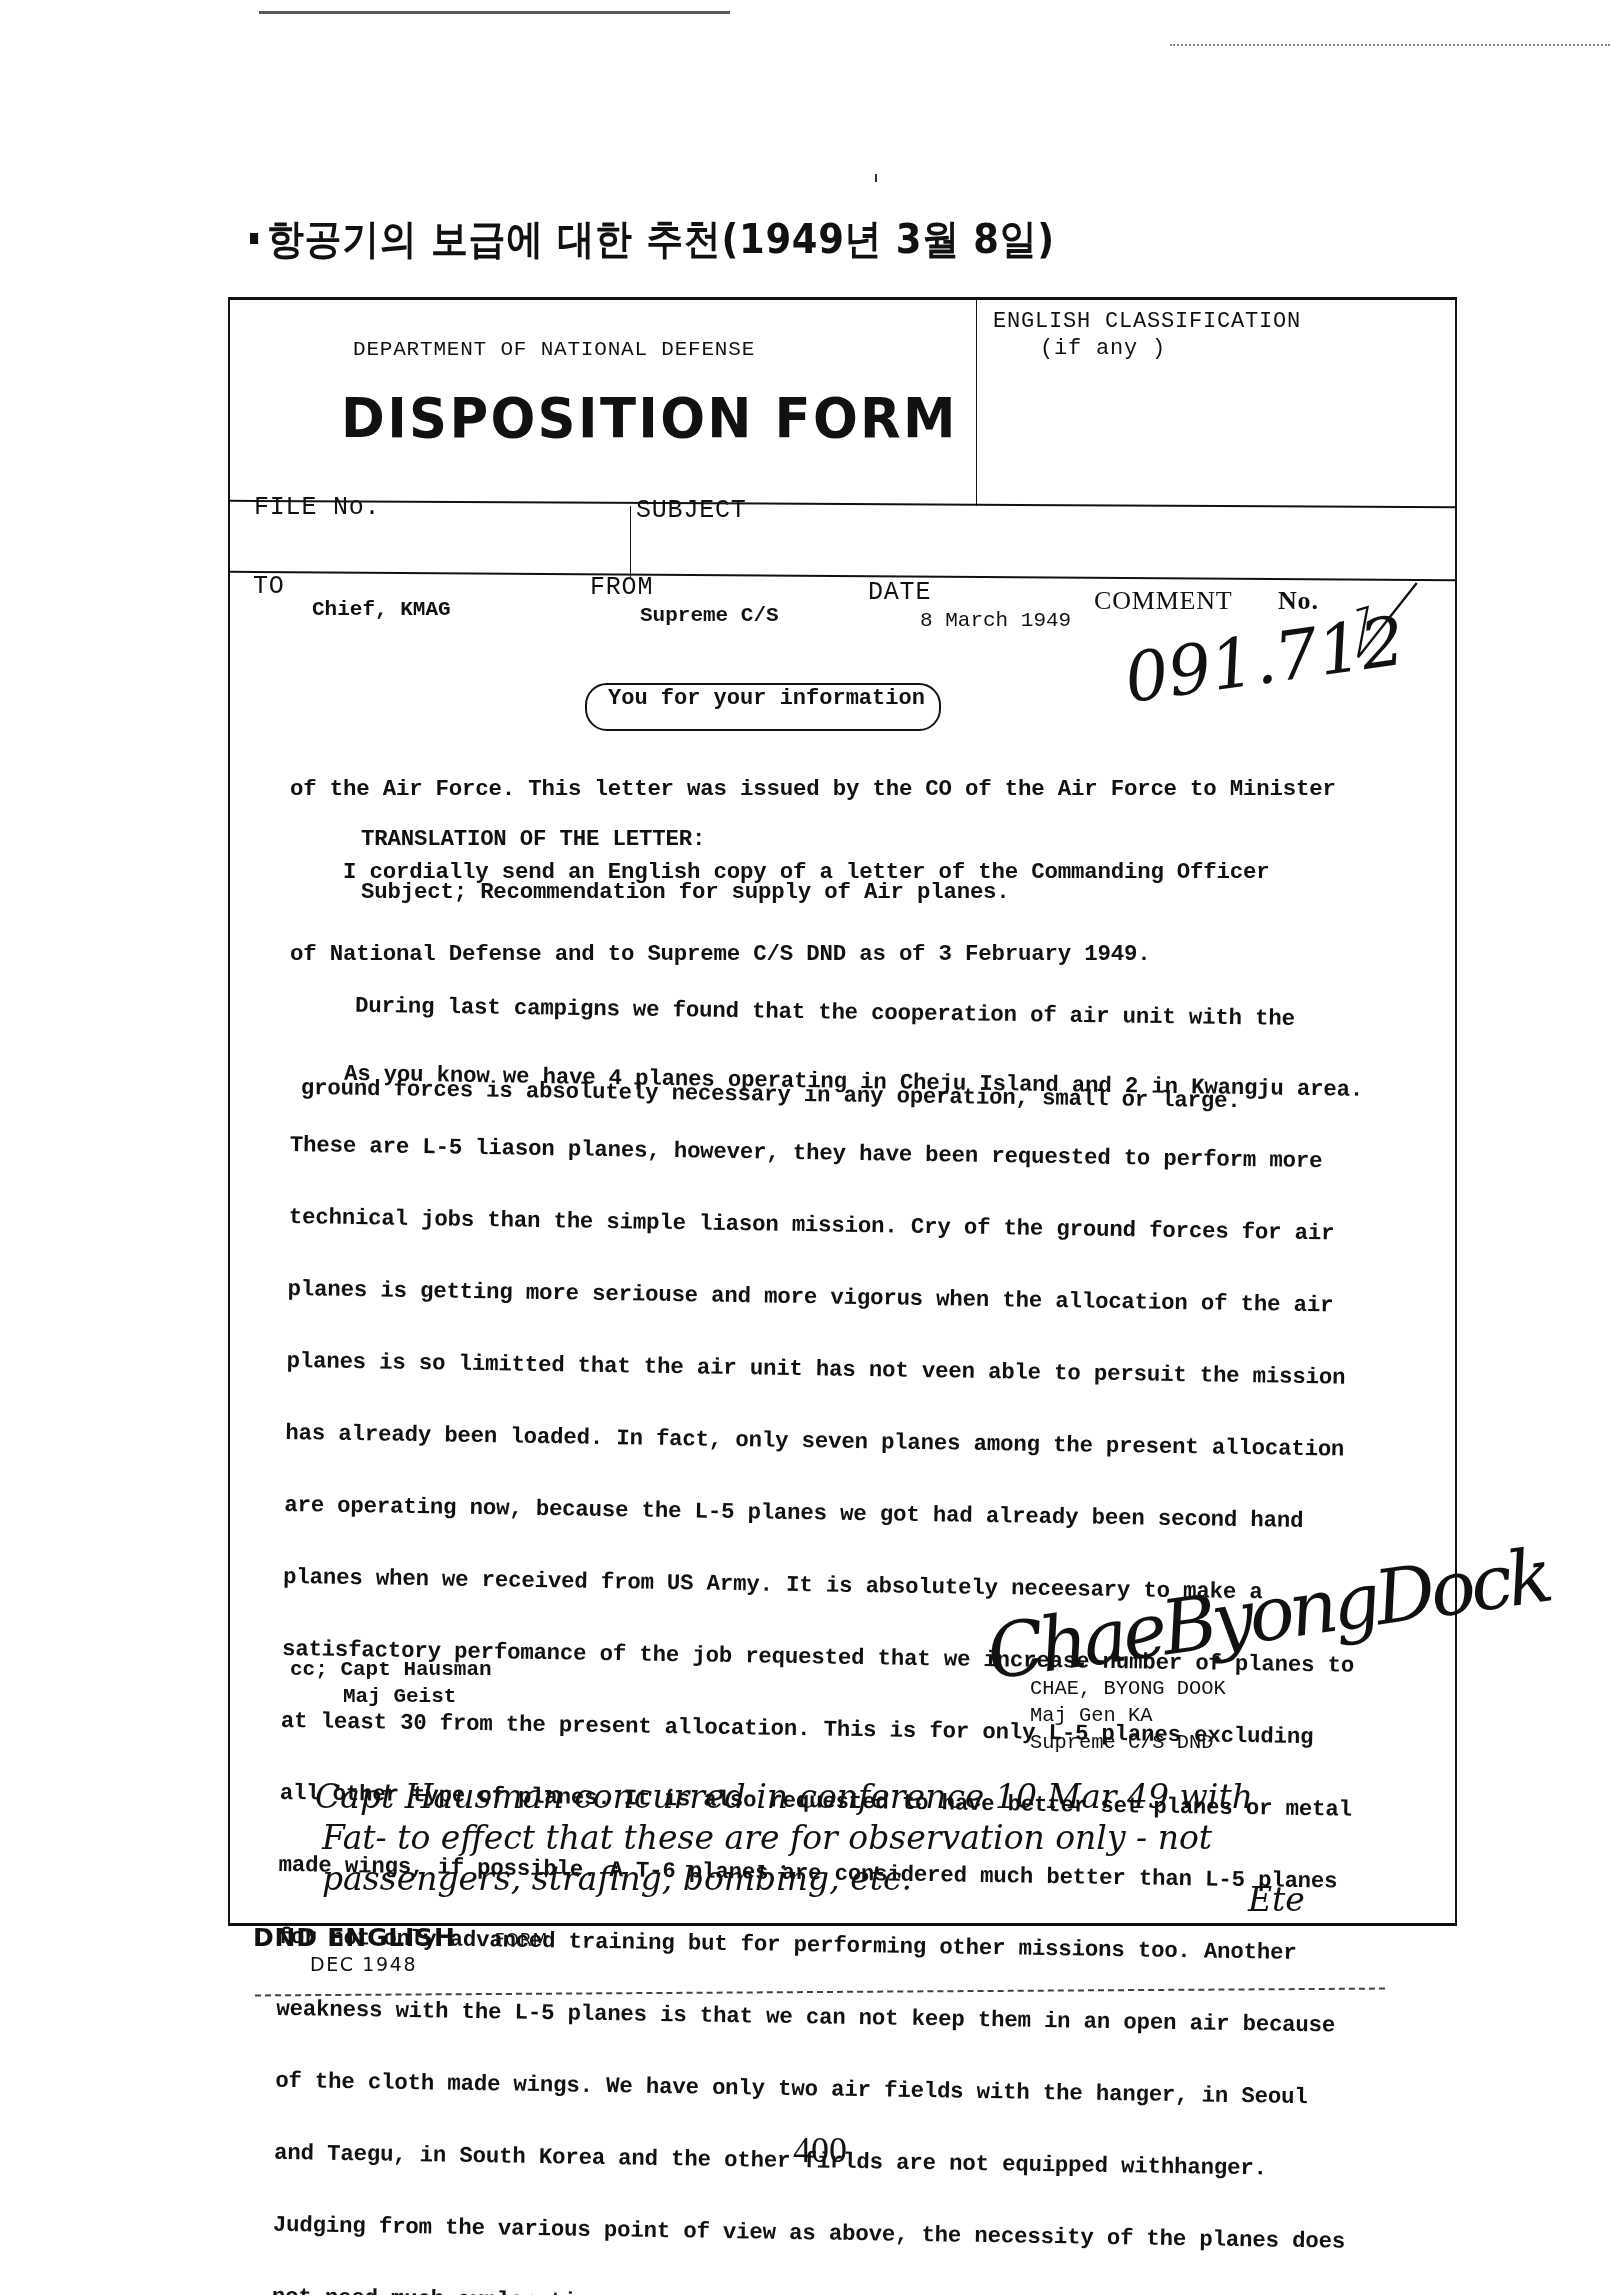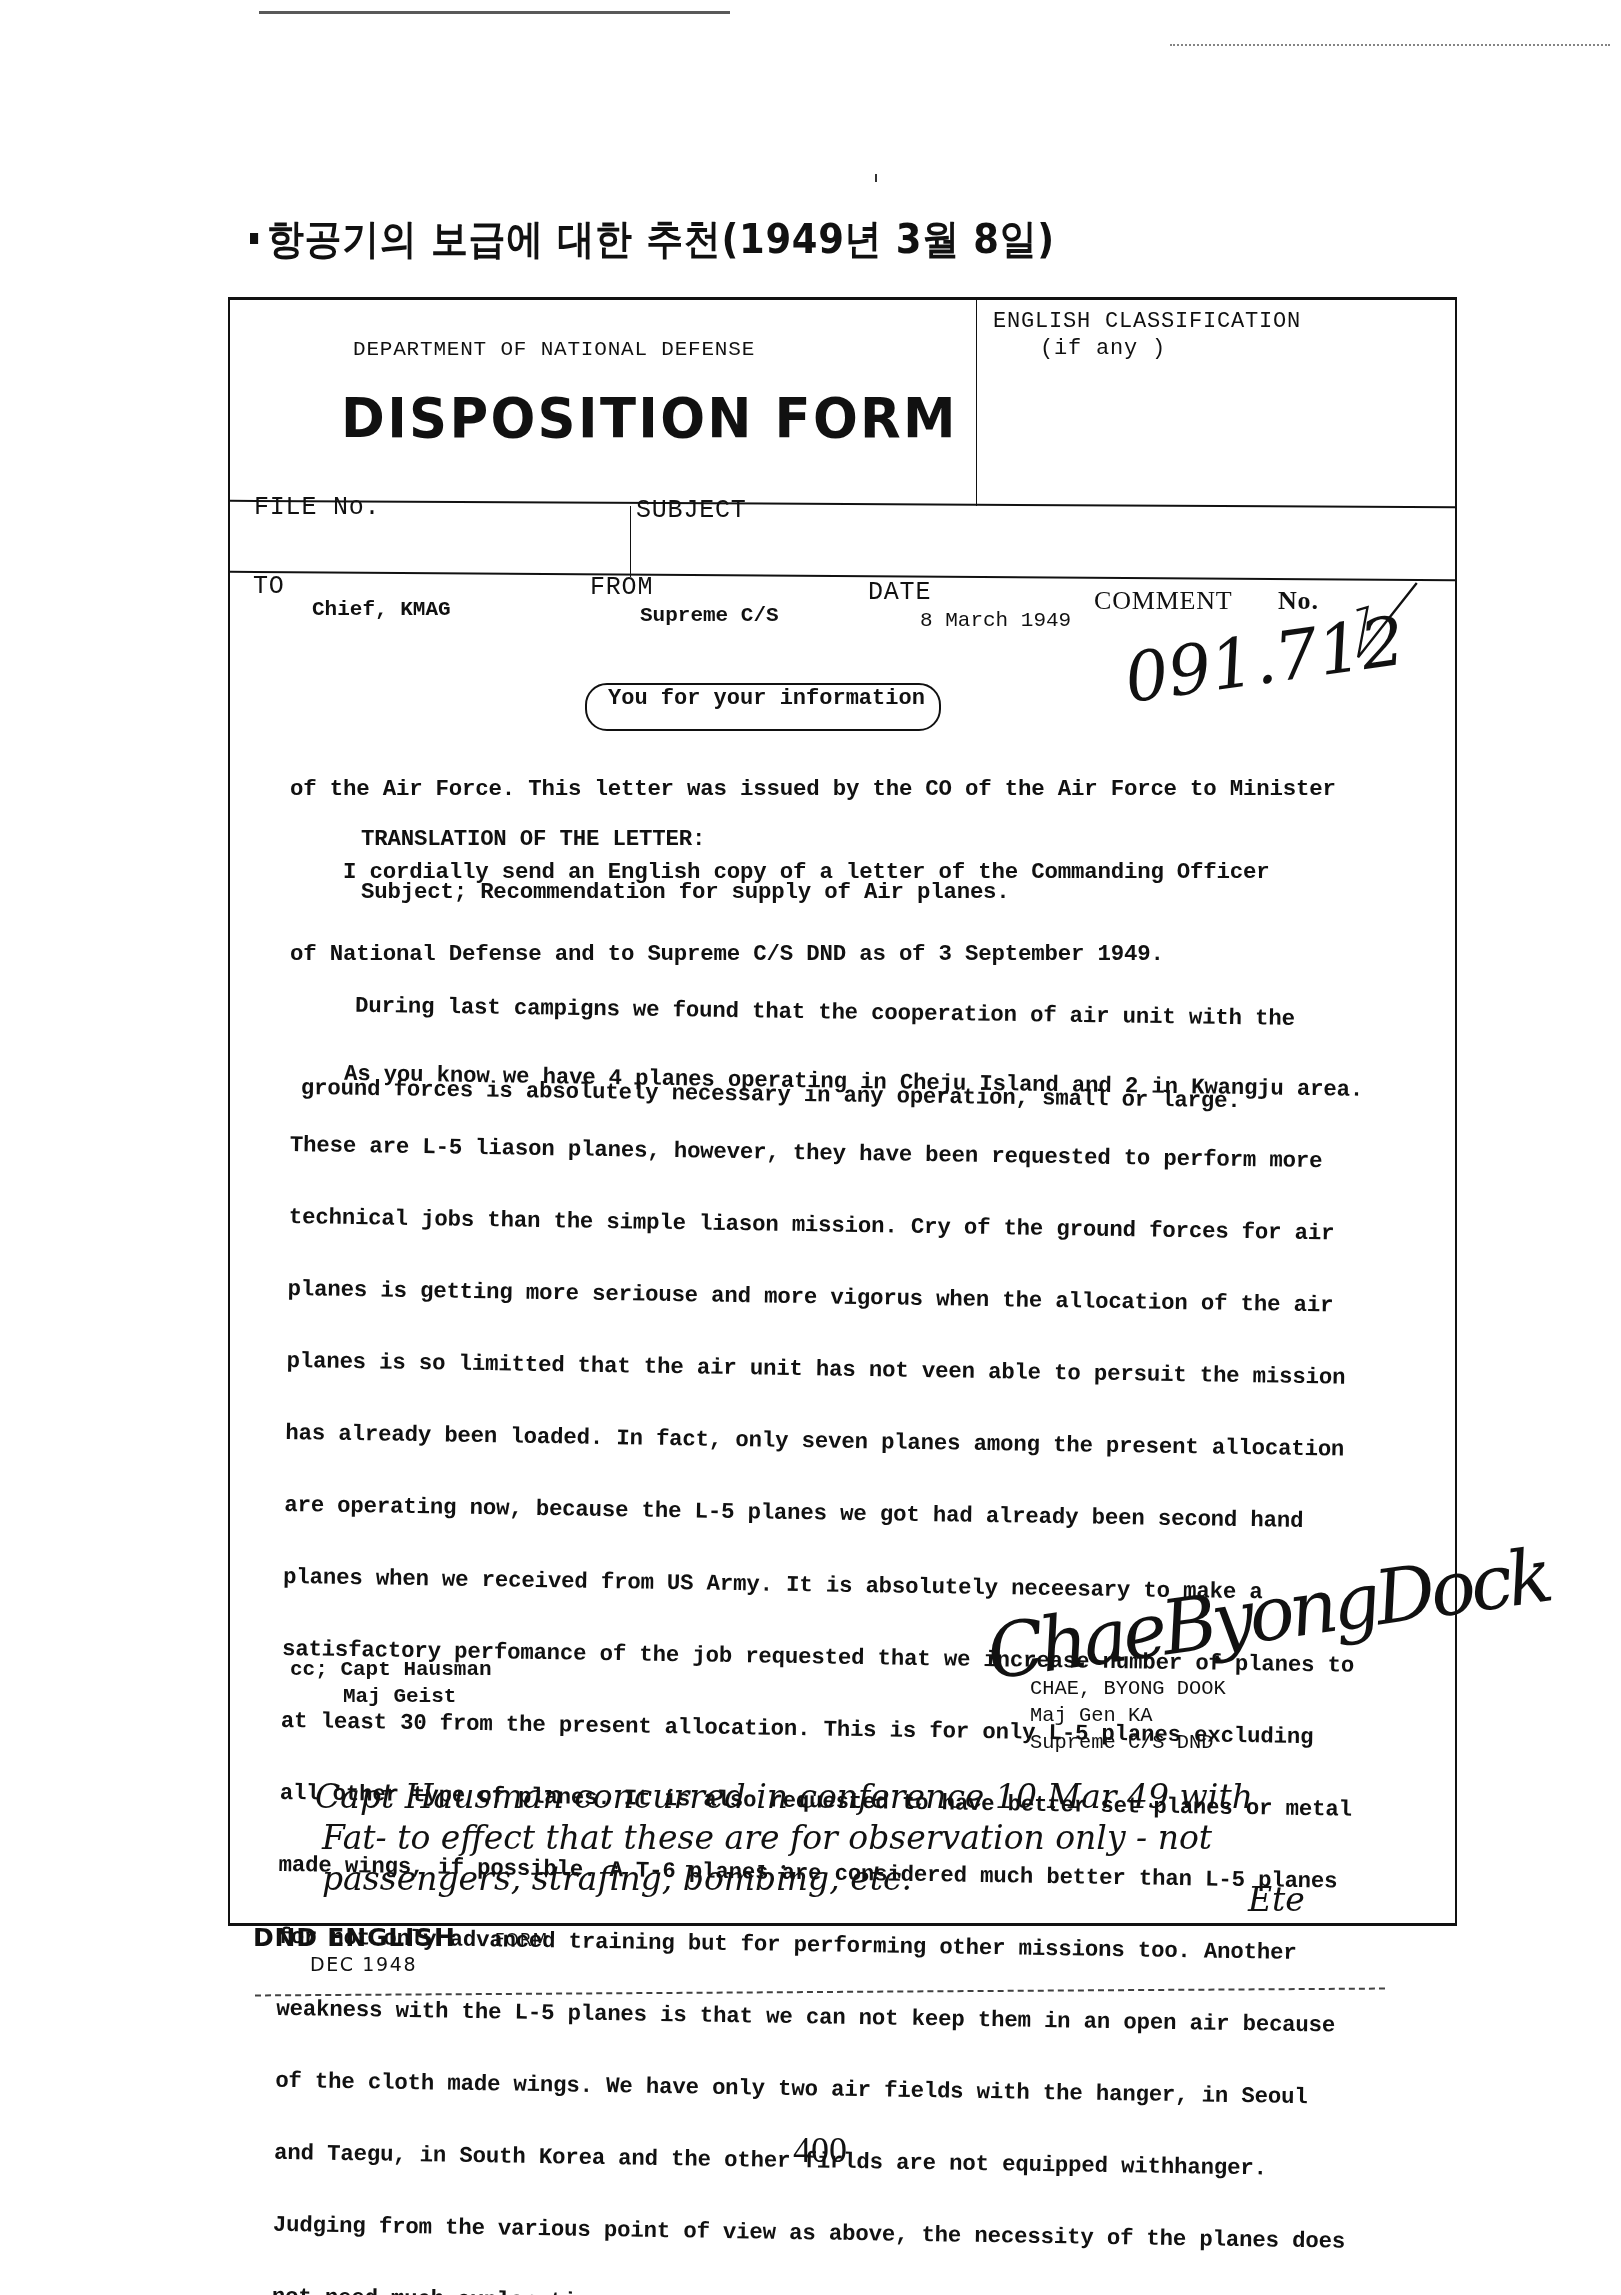--- a/index.html
+++ b/index.html
@@ -88,21 +88,21 @@
 <svg class="abs" style="left: 1350px; top: 579px;" width="71" height="86" viewBox="0 0 90 110">
   <path d="M8 40 L22 36 L10 100 L85 5" stroke="#111" stroke-width="3" fill="none"></path>
 </svg>
 
 <div class="abs annot-oval"></div>
 <div class="abs annot-text mono">You for your information</div>
 
 <div class="abs mono body-text" style="left: 290px; top: 721px;">
   <div>of the Air Force. This letter was issued by the CO of the Air Force to Minister</div>
   <div>    I cordially send an English copy of a letter of the Commanding Officer</div>
-  <div>of National Defense and to Supreme C/S DND as of 3 September 1949.</div>
+  <div>of National Defense and to Supreme C/S DND as of 3 February 1949.</div>
 </div>
 
 <div class="abs mono body-text" style="left: 361px; top: 826px;">TRANSLATION OF THE LETTER:</div>
 <div class="abs mono body-text" style="left: 361px; top: 879px;">Subject; Recommendation for supply of Air planes.</div>
 
 <div class="abs mono body-text" style="left: 303px; top: 937px; transform: rotate(0.8deg); transform-origin: left top;">
   <div>    During last campigns we found that the cooperation of air unit with the</div>
   <div>ground forces is absolutely necessary in any operation, small or large.</div>
 </div>
 

